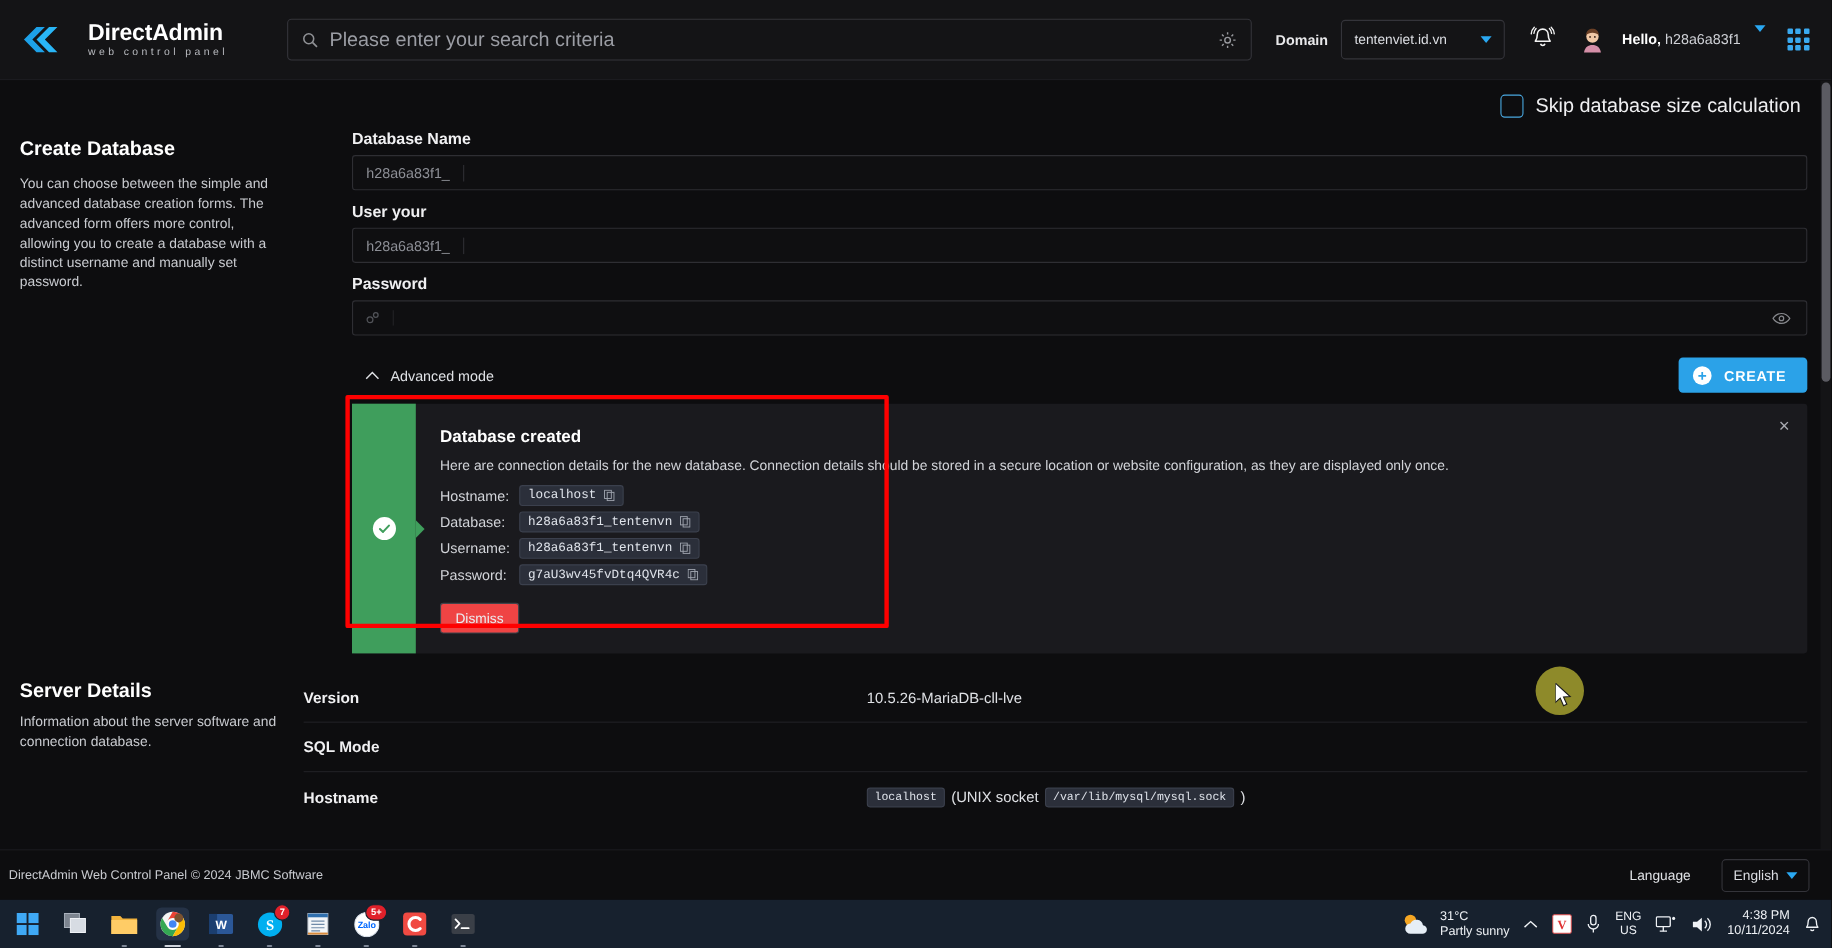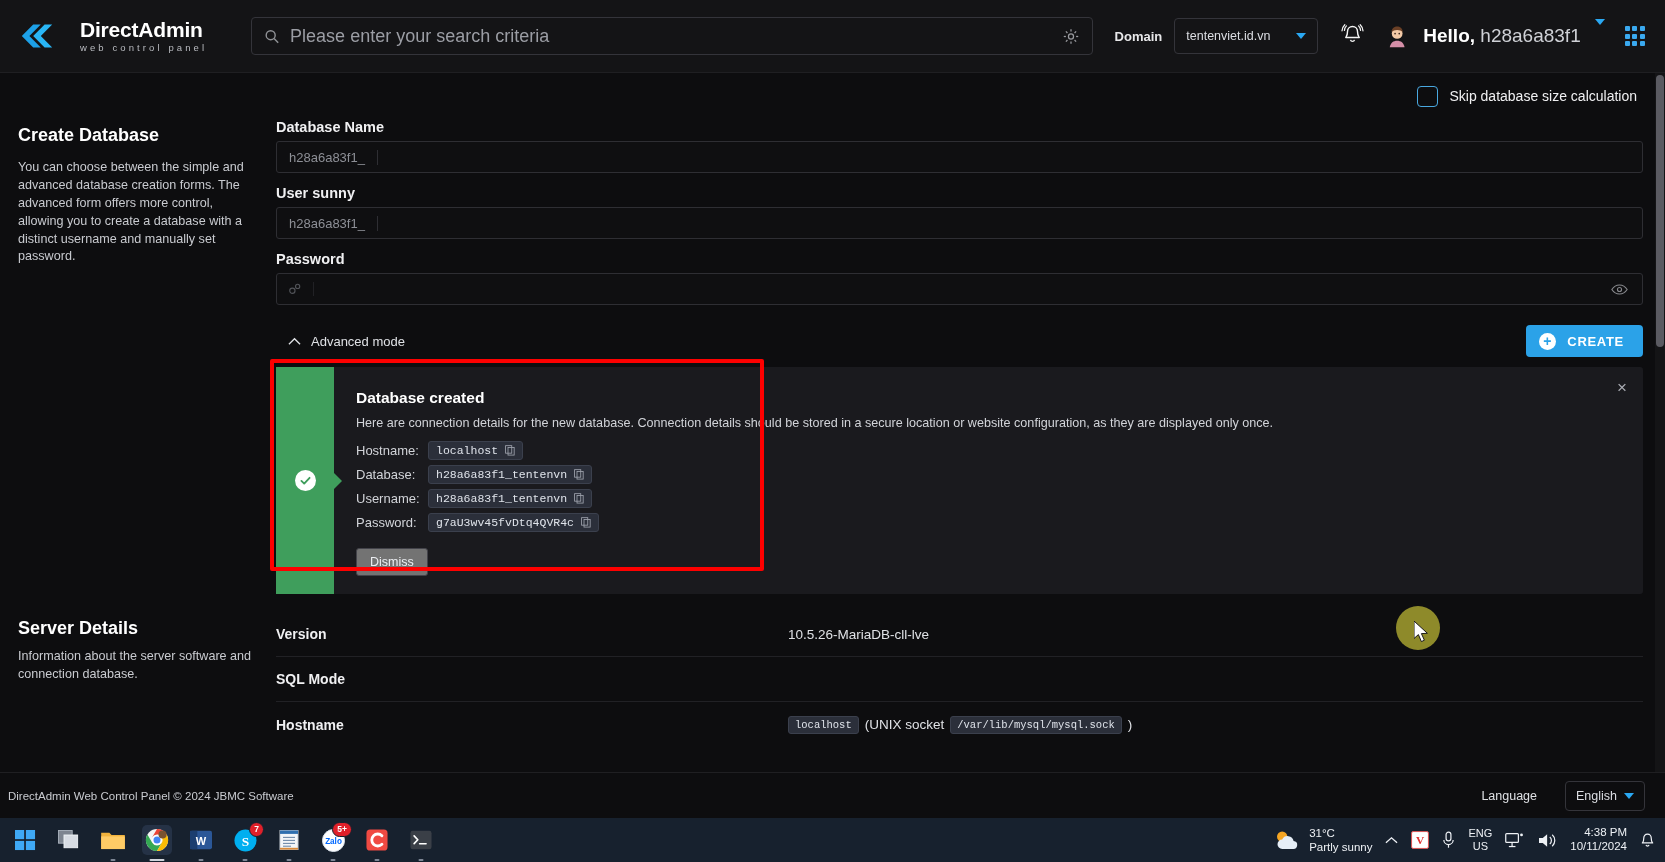--- a/index.html
+++ b/index.html
@@ -50,36 +50,36 @@
     margin-left: 12px; width: 152px; height: 36px;
     border: 1px solid #34343a; border-radius: 4px;
     display: flex; align-items: center; justify-content: space-between;
     padding: 0 11px; cursor: pointer;
   }
   .domain-value { font-size: 12.5px; color: #dcdee3; }
   .caret { width: 0; height: 0; border-left: 5px solid transparent; border-right: 5px solid transparent; border-top: 6px solid #2aa8f2; }
 
   .bell-btn { margin-left: 22px; cursor: pointer; opacity: .95; }
   .avatar { margin-left: 20px; width: 26px; height: 26px; cursor: pointer; }
-  .hello { margin-left: 14px; font-size: 19px; white-space: nowrap; }
+  .hello { margin-left: 14px; font-size: 13px; white-space: nowrap; }
   .hello b { font-weight: bold; color: #ffffff; }
   .hello span { color: #cfd1d6; }
   .hello-caret { margin-left: 9px; display: inline-block; vertical-align: middle; }
   .grid-btn { margin-left: 20px; width: 20px; cursor: pointer; display: grid; grid-template-columns: repeat(3,1fr); gap: 2.5px; }
   .grid-btn i { display: block; width: 5px; height: 5px; background: #3aa9ef; border-radius: 1px; }
 
   
   .body-scroll { flex: 1; position: relative; overflow: hidden; background: #0d0d0f; }
 
   .topbar-row { height: 46px; display: flex; align-items: center; justify-content: flex-end; padding-right: 28px; }
   .chk-row { display: flex; align-items: center; gap: 11px; cursor: pointer; }
   .chk-box { width: 21px; height: 21px; border: 1.6px solid #49a8e0; border-radius: 4px; background: transparent; }
-  .chk-label { font-size: 14px; color: #f0f0f2; }
-
-  .content { display: flex; padding-left: 18px; }
+  .chk-label { font-size: 18px; color: #f0f0f2; }
+
+  .content { display: flex; padding-left: 18px; gap: 44px; }
   .side { width: 258px; flex: 0 0 258px; padding-top: 6px; padding-right: 18px; }
   .side-title { font-size: 18px; font-weight: bold; color: #ffffff; margin-bottom: 13px; }
   .side-desc { font-size: 12.6px; line-height: 1.42; color: #c9cbd0; }
   .side-title2 { font-size: 18px; font-weight: bold; color: #ffffff; margin-bottom: 9px; }
 
   .main { flex: 1; padding-right: 22px; }
 
   .field-label { font-size: 14.5px; font-weight: bold; color: #f0f0f2; margin: 0 0 6px 0; }
   .field-input {
     height: 32px; border: 1px solid #2e2e33; border-radius: 3px;
@@ -124,21 +124,21 @@
   .alert-desc { font-size: 12.6px; color: #d2d4d9; margin-bottom: 11px; }
   .cred { display: flex; align-items: center; margin-bottom: 5px; }
   .cred-key { width: 72px; font-size: 13px; color: #d2d4d9; }
   .cred-val {
     display: inline-flex; align-items: center; gap: 7px;
     background: #2b2f3a; border: 1px solid #3b404d; border-radius: 3px;
     padding: 2px 7px; font-family: "Liberation Mono", monospace; font-size: 11.5px; color: #dfe3ea;
   }
   .copy-ic { opacity: .75; cursor: pointer; }
   .dismiss-btn {
-    margin-top: 11px; background: #737373; border: 1px solid #43434a; border-radius: 3px;
+    margin-top: 11px; background: #ef4444; border: 1px solid #43434a; border-radius: 3px;
     color: #eceef2; font-size: 12.5px; padding: 6px 13px; cursor: pointer;
     font-family: "Liberation Sans", sans-serif;
   }
   .alert-close { position: absolute; right: 16px; top: 12px; color: #a9abb2; font-size: 17px; cursor: pointer; line-height: 1; }
   .redbox {
     position: absolute; left: -6px; top: -8px; width: 494px; height: 212px;
     border: 4px solid #fe0000; border-radius: 2px; pointer-events: none;
   }
 
   
@@ -309,21 +309,21 @@
       </div>
 
       <div class="main">
 
         <div class="field-label">Database Name</div>
         <div class="field-input">
           <span class="prefix">h28a6a83f1_</span>
           <input class="finput" type="text" style="">
         </div>
 
-        <div class="field-label">User sunny</div>
+        <div class="field-label">User your</div>
         <div class="field-input">
           <span class="prefix">h28a6a83f1_</span>
           <input class="finput" type="text" style="">
         </div>
 
         <div class="field-label">Password</div>
         <div class="field-input">
           <span class="prefix-icon">
             <svg width="14" height="14" viewBox="0 0 16 16">
               <circle cx="5" cy="10" r="3" fill="none" stroke="#7d8088" stroke-width="1.3"></circle>

